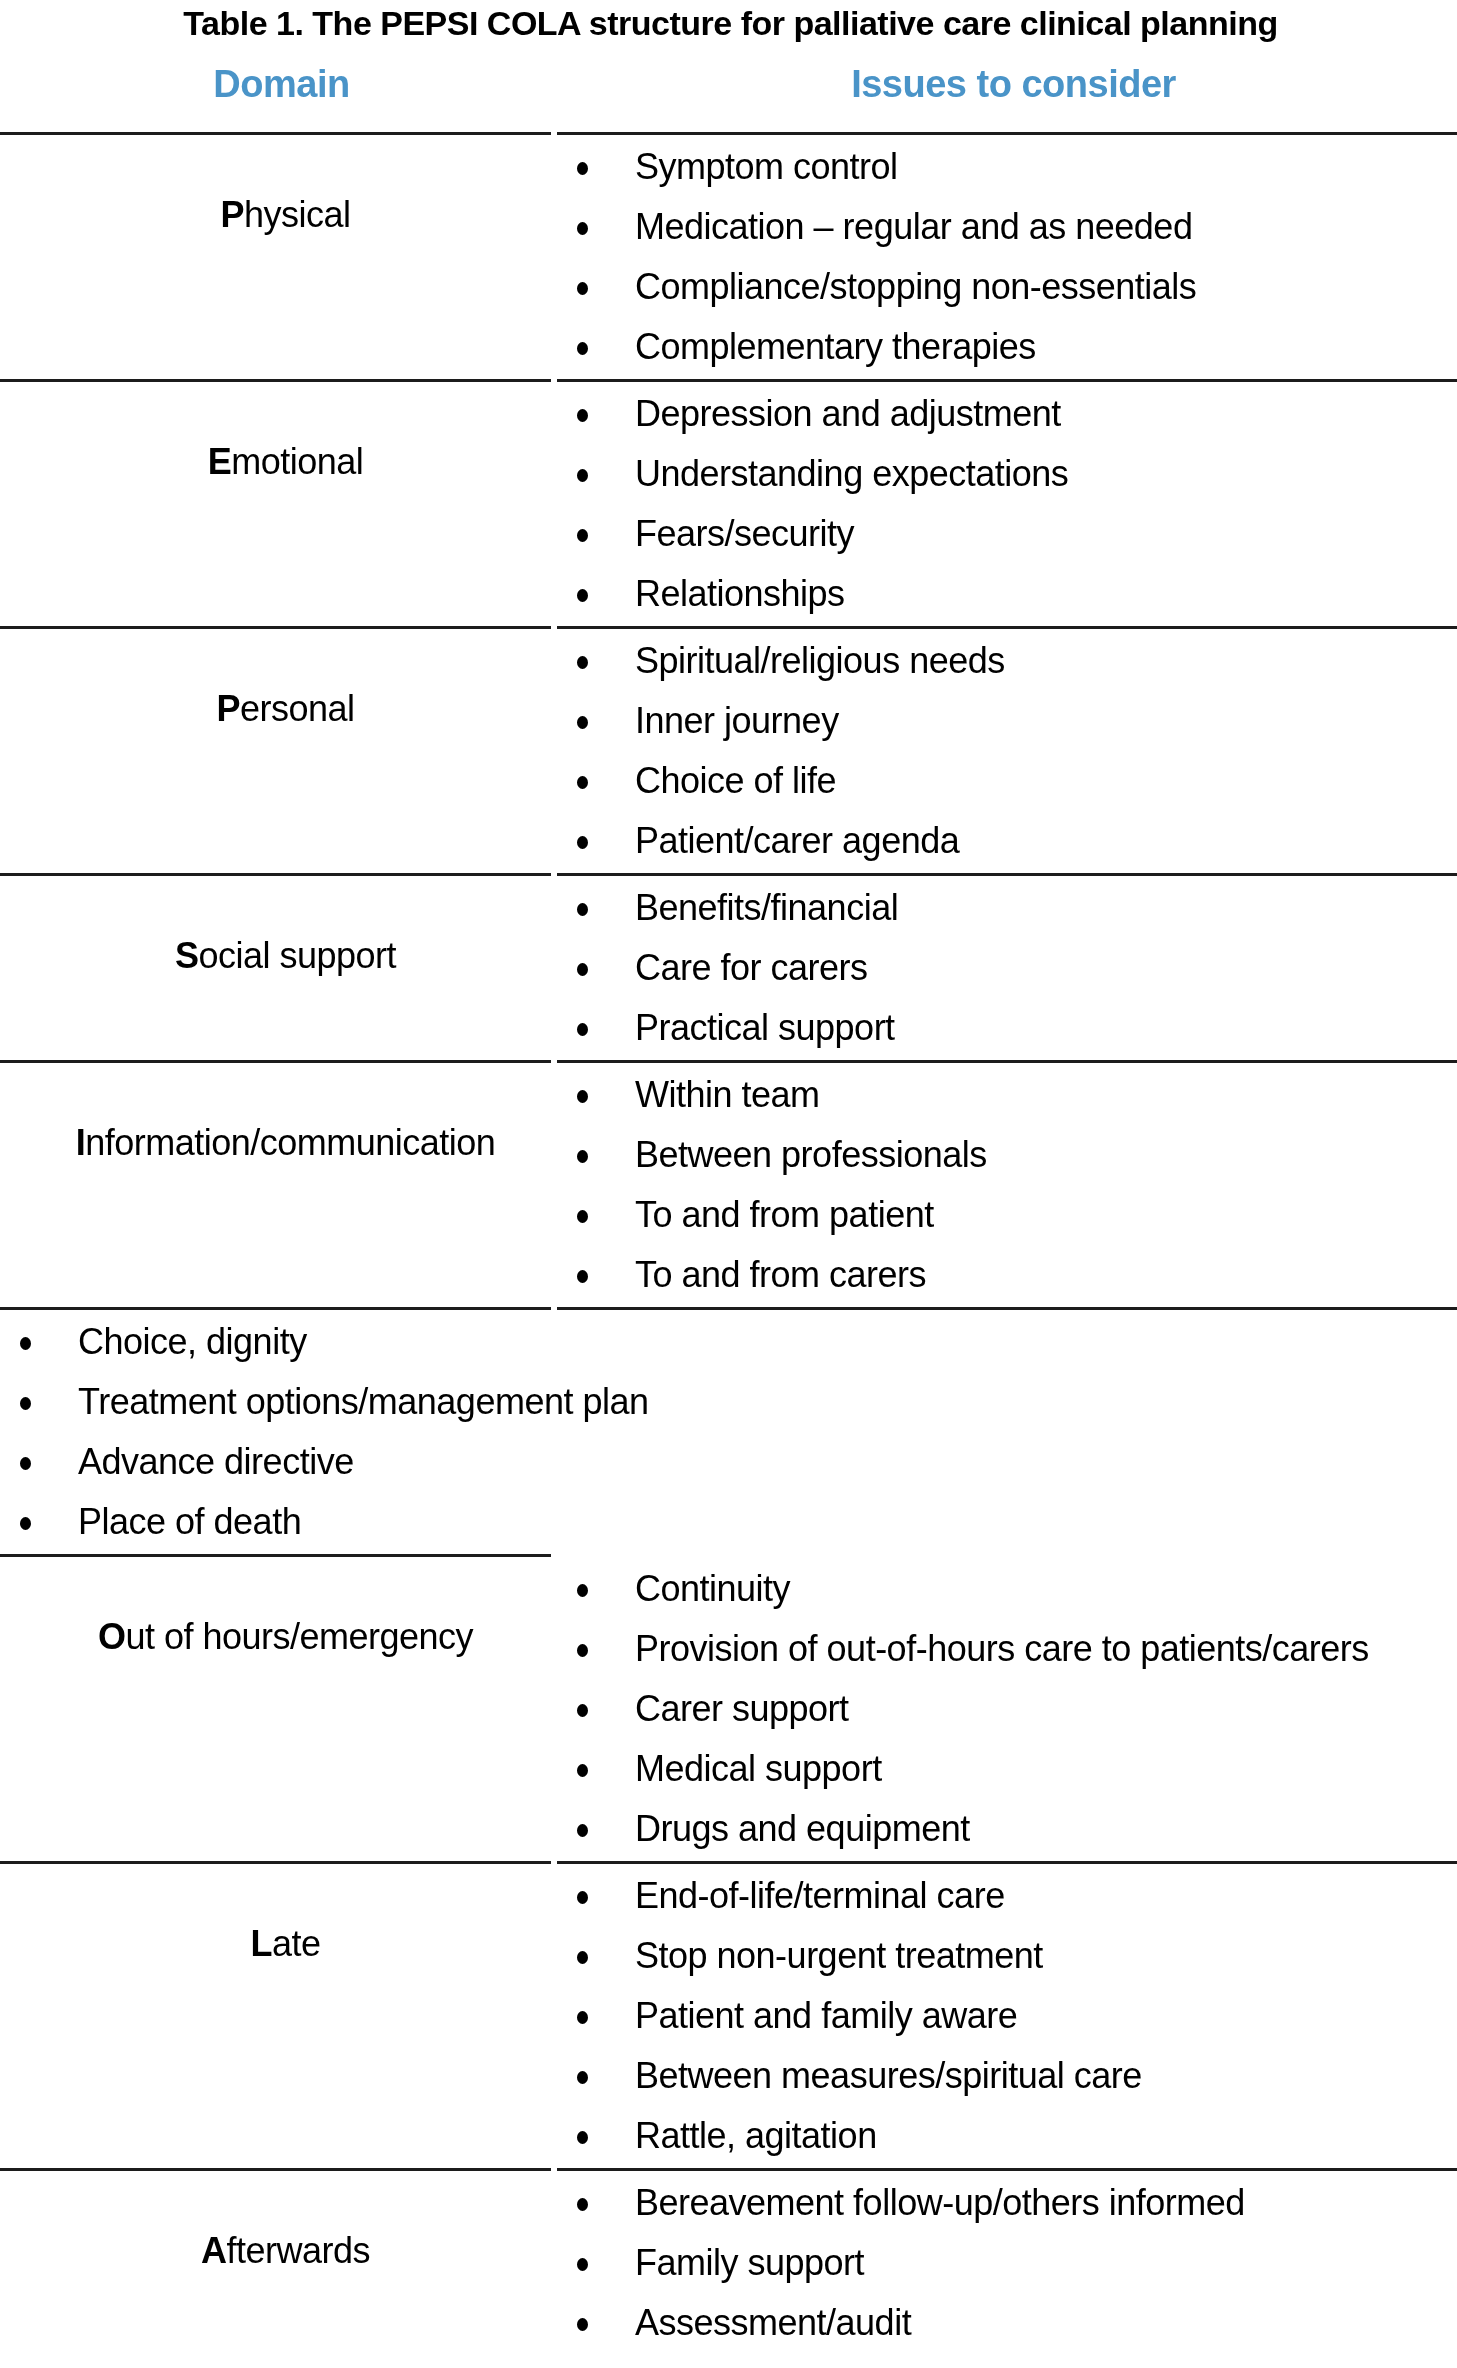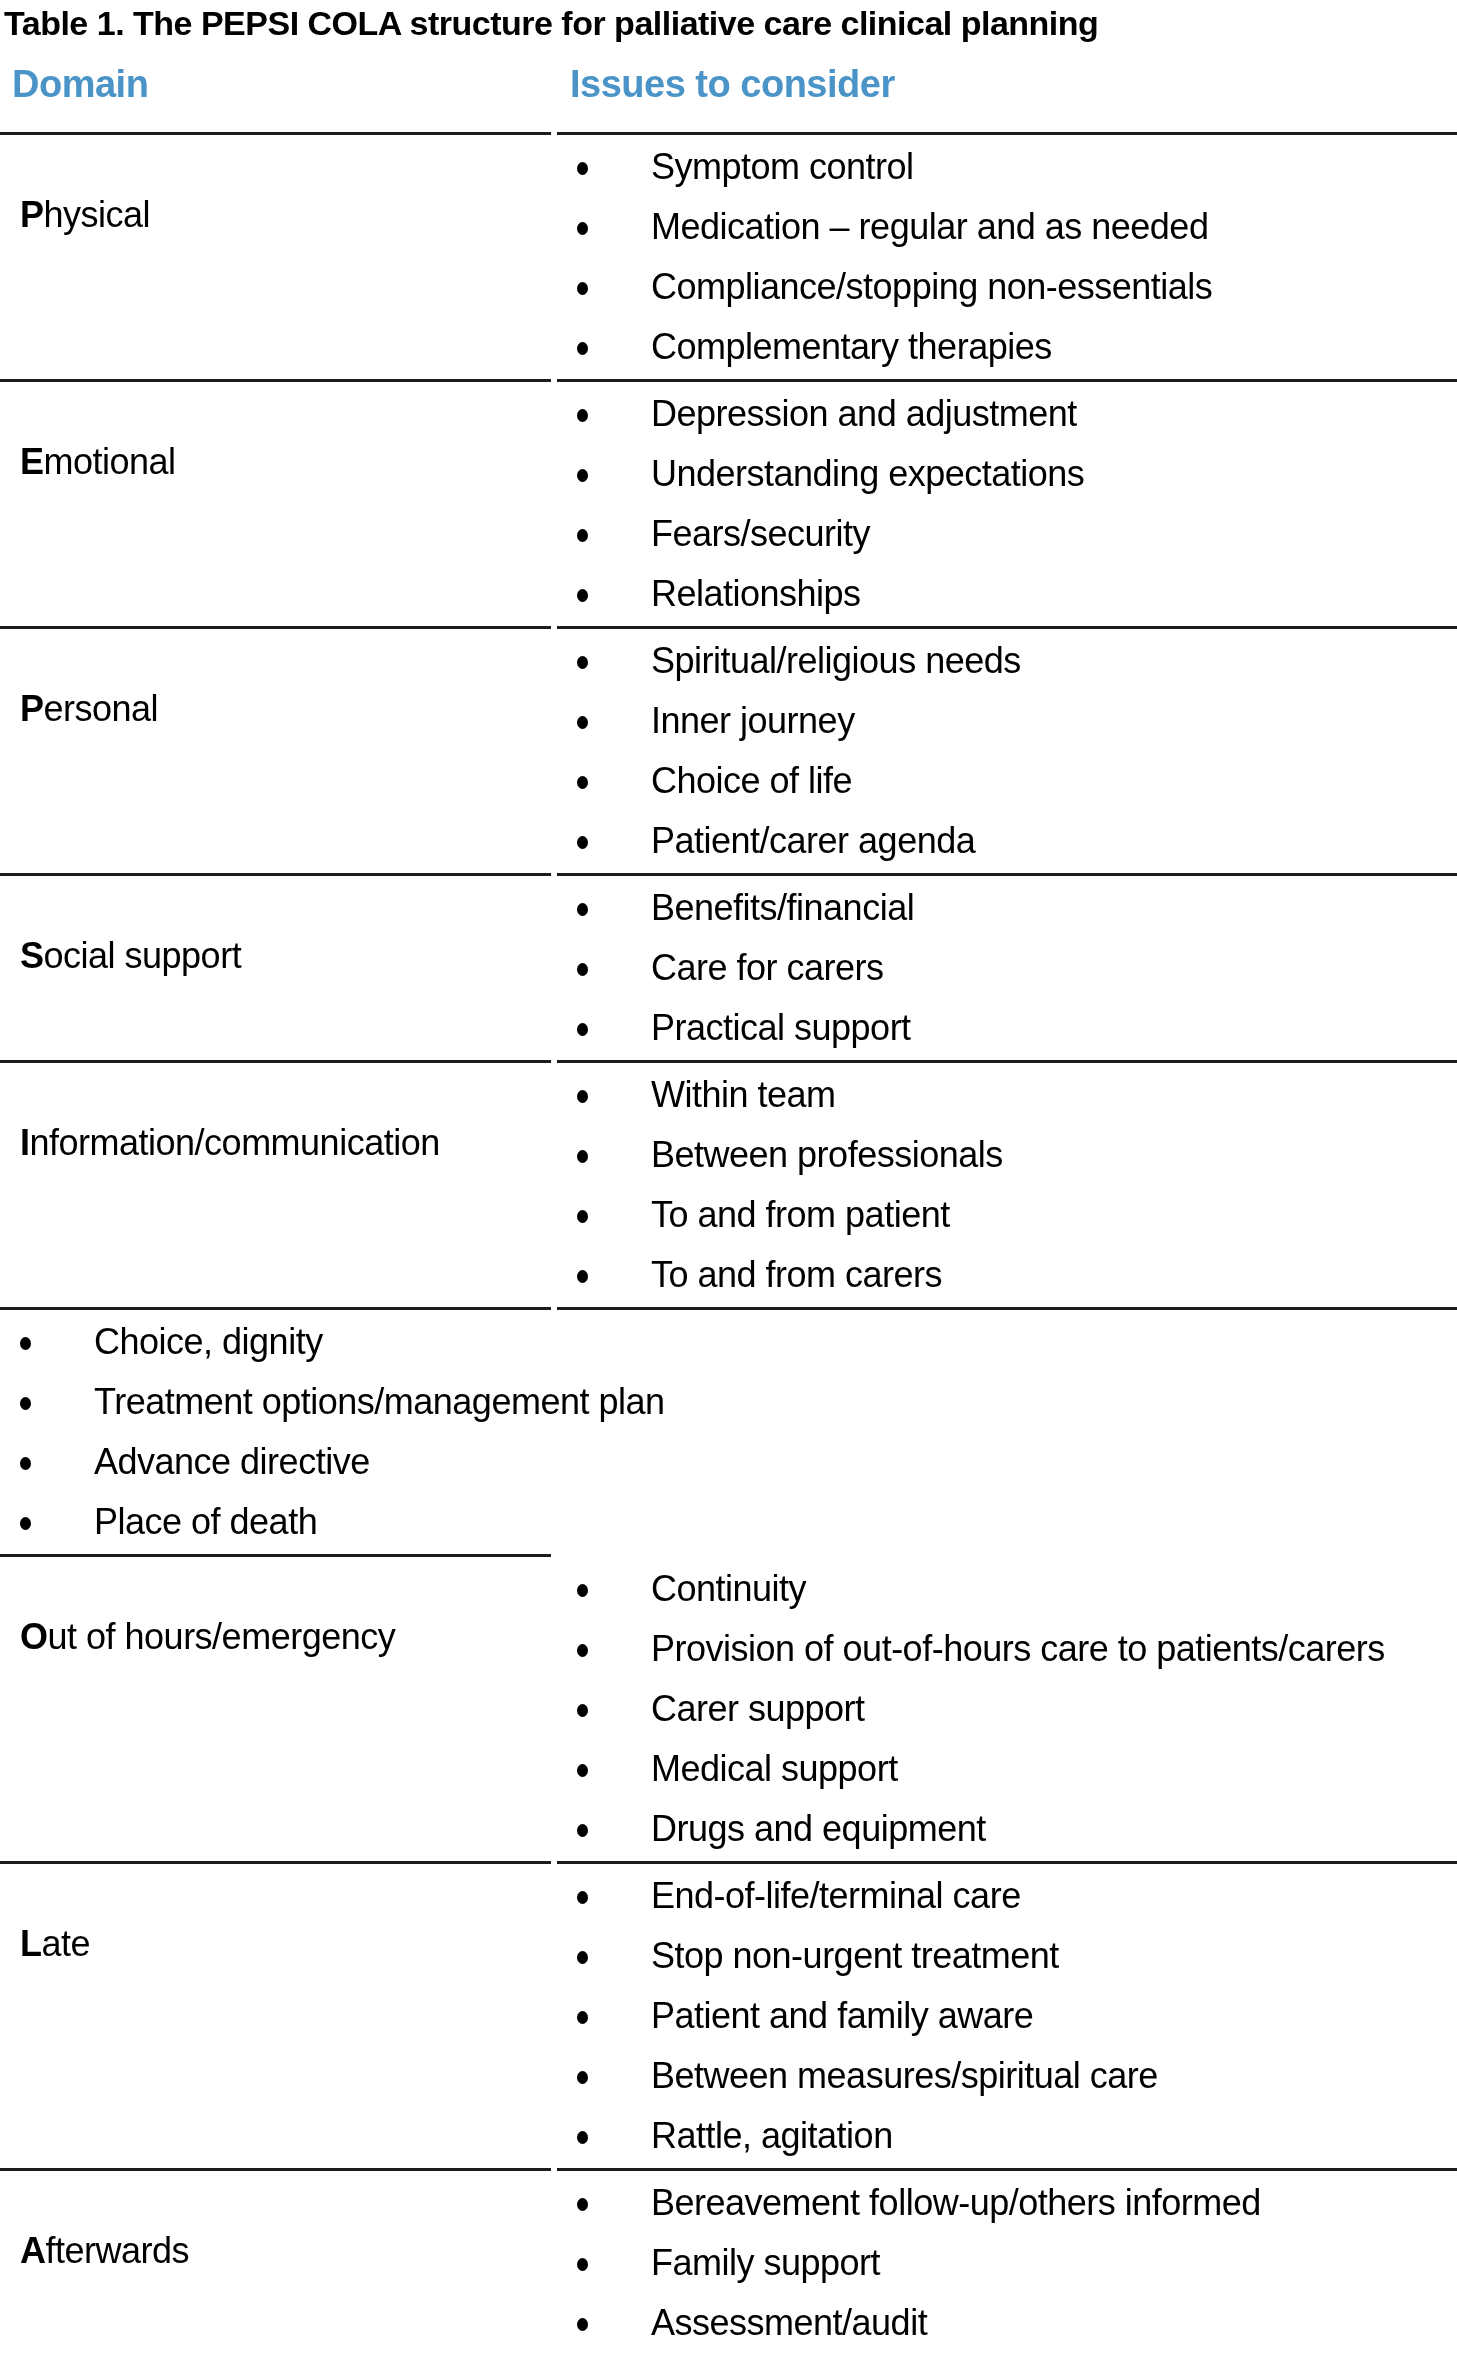--- a/index.html
+++ b/index.html
@@ -9,20 +9,21 @@
     height: 2368px;
     font-family: "Liberation Sans", sans-serif;
     color: var(--text-color, #000);
     overflow: hidden;
   }
   .page {
     width: 1457px;
     height: 1988px;
     padding-top: 2px;
     position: relative;
+    text-align: center;
   }
   .table-title {
     font-size: 34px;
     font-weight: bold;
     letter-spacing: -0.5px;
     line-height: 42px;
     padding-left: 4px;
     white-space: nowrap;
   }
   .pepsi-table {
@@ -73,21 +74,21 @@
   .dot {
     flex: 0 0 auto;
     width: 11px;
     height: 13px;
     margin-left: 20px;
     margin-top: 2px;
     border-radius: 50%;
     background: #000;
   }
   .issue-text {
-    margin-left: 63px;
+    margin-left: 47px;
     font-size: 36px;
     letter-spacing: -0.5px;
   }
 </style>
 </head>
 <body>
 
 <div class="page">
 
   <h1 class="table-title">Table 1. The PEPSI COLA structure for palliative care clinical planning</h1>

